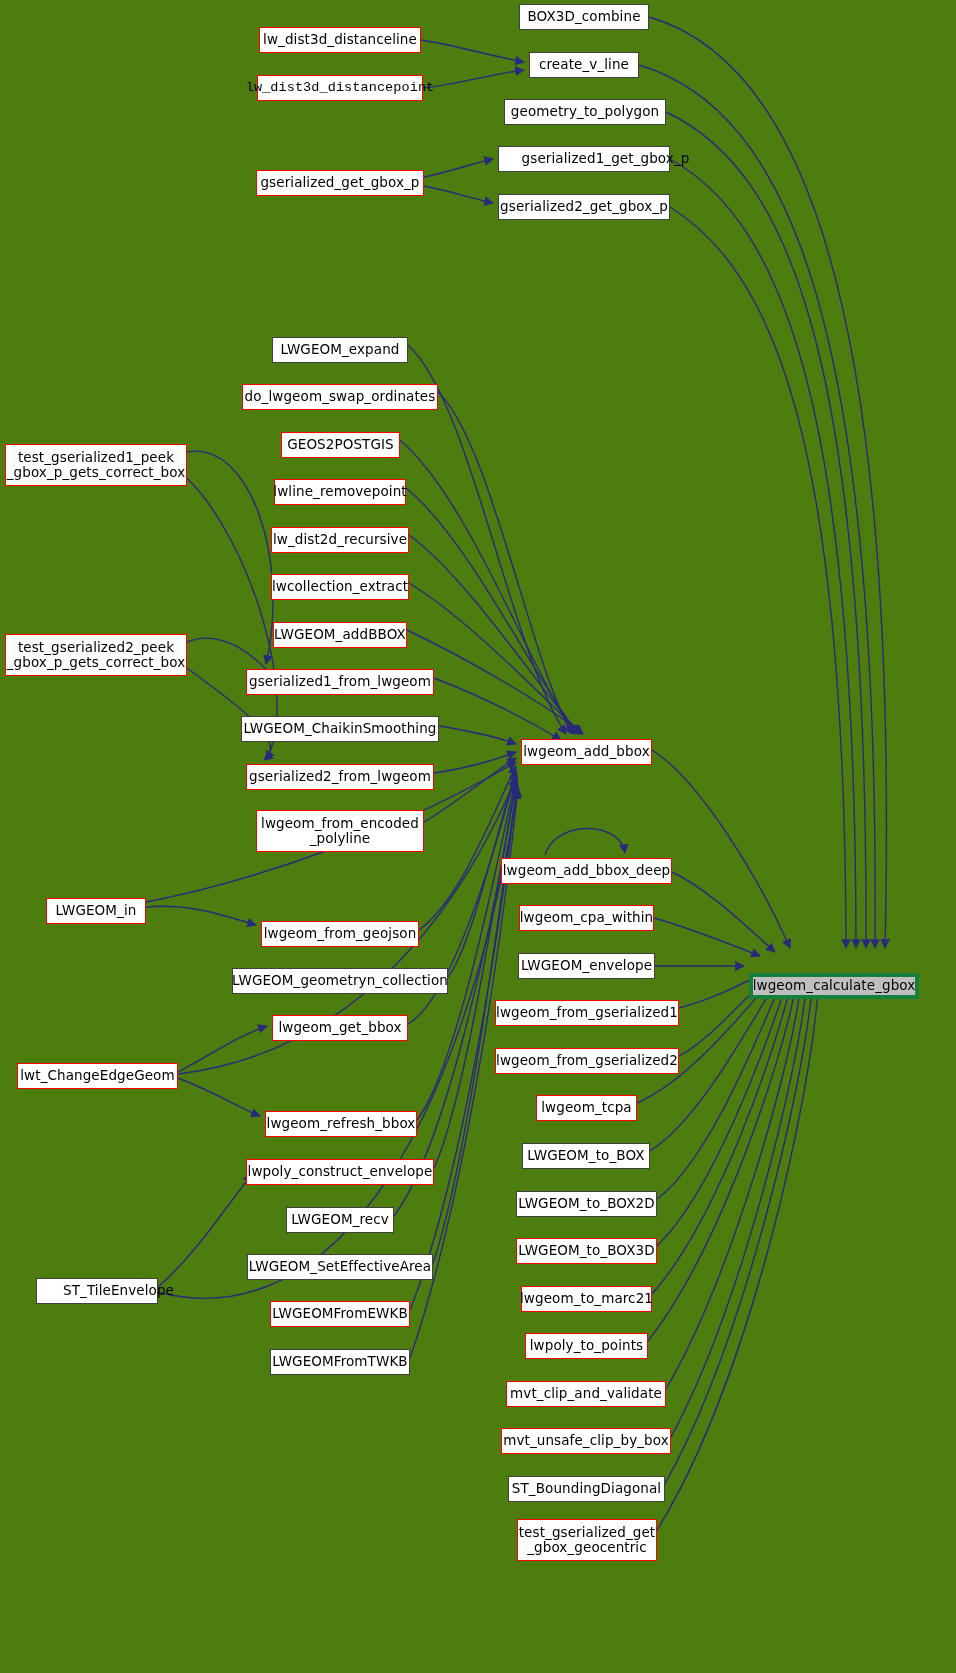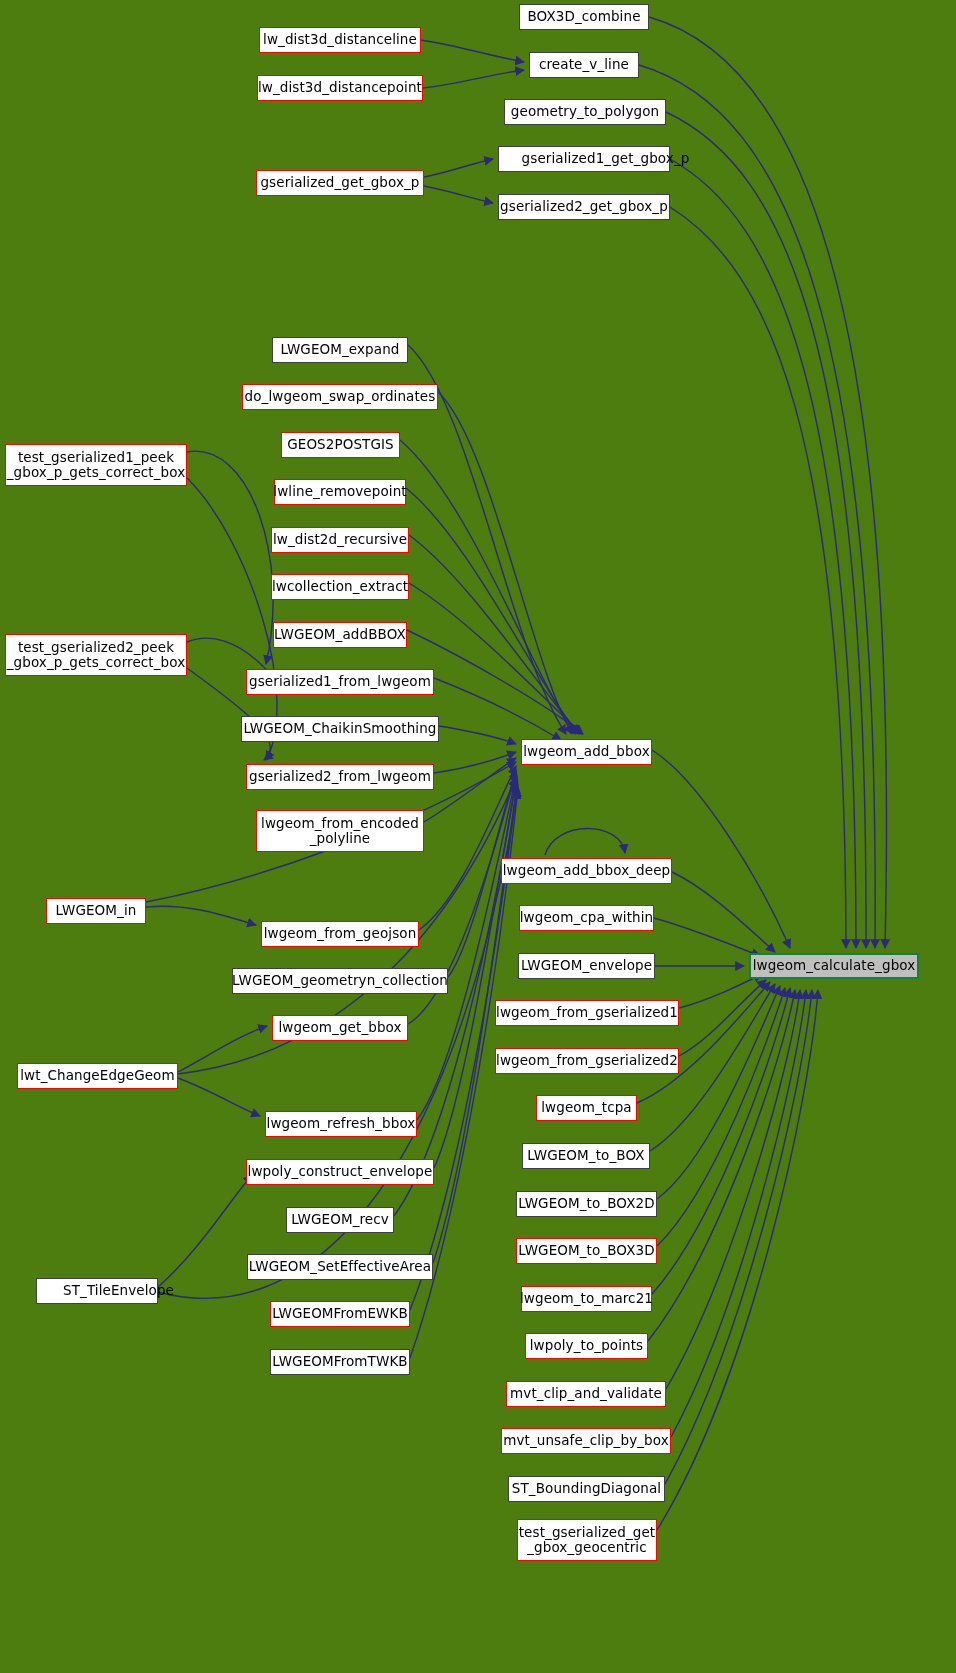--- a/index.html
+++ b/index.html
@@ -28,21 +28,22 @@
     color:#000000;
     font-size:13.5px;
     line-height:1.12;
     letter-spacing:0.1px;
     white-space:pre;
     z-index:2;
   }
   .node.red{ border:1px solid #ff0000; }
   .node.target{
     background:#bfbfbf;
-    border:2px solid #15803d;
+    border:4px solid #15803d;
+    margin-top:20px;
   }
   .node .lbl{ display:block; }
 </style>
 </head>
 <body>
 
 <div id="canvas">
 
   <svg id="edges" viewBox="0 0 956 1673" xmlns="http://www.w3.org/2000/svg">
     <defs>
@@ -129,21 +130,21 @@
       <path d="M665,1484 C745,1340 802,1090 812,990"></path>
       <path d="M657,1530 C750,1380 810,1100 818,990"></path>
 
     </g>
   </svg>
 
   <div id="nodes">
       <div class="node" style="left: 519px; top: 4px; width: 130px; height: 26px;"><span class="lbl">BOX3D_combine</span></div>
       <div class="node red" style="left: 259px; top: 27px; width: 162px; height: 26px;"><span class="lbl">lw_dist3d_distanceline</span></div>
       <div class="node" style="left: 529px; top: 52px; width: 110px; height: 26px;"><span class="lbl">create_v_line</span></div>
-      <div class="node red" style="left: 257px; top: 75px; width: 166px; height: 26px;"><span class="lbl">lw_dist3d_distancepoint</span></div>
+      <div class="node red" style="left: 257px; top: 75px; width: 166px; height: 26px; font-family: Liberation Mono, monospace;"><span class="lbl">lw_dist3d_distancepoint</span></div>
       <div class="node" style="left: 504px; top: 99px; width: 162px; height: 26px;"><span class="lbl">geometry_to_polygon</span></div>
       <div class="node" style="left: 498px; top: 146px; width: 172px; height: 26px; padding-left: 43px;"><span class="lbl">gserialized1_get_gbox_p</span></div>
       <div class="node red" style="left: 256px; top: 170px; width: 168px; height: 26px;"><span class="lbl">gserialized_get_gbox_p</span></div>
       <div class="node" style="left: 498px; top: 194px; width: 172px; height: 26px;"><span class="lbl">gserialized2_get_gbox_p</span></div>
       <div class="node" style="left: 272px; top: 337px; width: 136px; height: 26px;"><span class="lbl">LWGEOM_expand</span></div>
       <div class="node red" style="left: 242px; top: 384px; width: 196px; height: 26px;"><span class="lbl">do_lwgeom_swap_ordinates</span></div>
       <div class="node red" style="left: 281px; top: 432px; width: 119px; height: 26px;"><span class="lbl">GEOS2POSTGIS</span></div>
       <div class="node red" style="left: 5px; top: 444px; width: 182px; height: 42px;"><span class="lbl">test_gserialized1_peek
 _gbox_p_gets_correct_box</span></div>
       <div class="node red" style="left: 274px; top: 479px; width: 132px; height: 26px;"><span class="lbl">lwline_removepoint</span></div>

